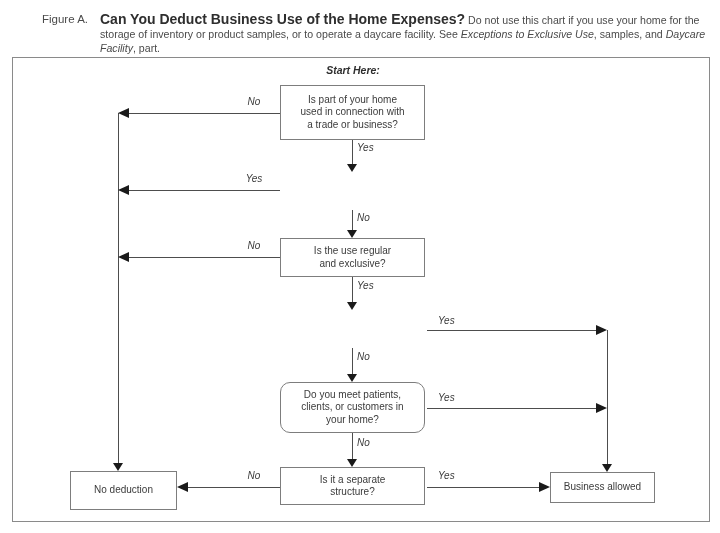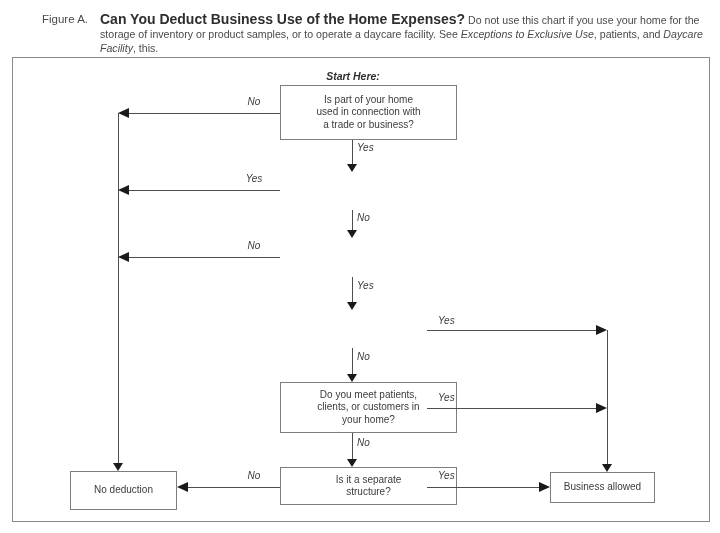--- a/index.html
+++ b/index.html
@@ -16,32 +16,32 @@
   .stage{position:absolute;left:0;top:0;width:720px;height:533px;}
   
   .hdr{position:absolute;left:14px;top:12px;width:694px;display:flex;margin-left:28px;}
   .fig-label{width:58px;flex:none;font-size:11.5px;line-height:14px;color:#4a4a4a;}
   .hdr-text{width:630px;font-size:10.6px;line-height:14px;color:#4a4a4a;}
   .hdr-text b{font-size:14px;color:#2e2e2e;}
   
   .frame{position:absolute;left:12px;top:57px;width:698px;height:465px;
          border:1px solid #8a8a8a;background:#fff;box-sizing:border-box;}
   .start{position:absolute;left:278px;top:64px;width:150px;text-align:center;
-         font-weight:bold;font-style:italic;font-size:10.5px;color:#2f2f2f;margin-top:6px;}
+         font-weight:bold;font-style:italic;font-size:10.5px;color:#2f2f2f;}
   
   .node{position:absolute;border:1px solid var(--box-border);background:#fff;
         box-sizing:border-box;display:flex;align-items:center;justify-content:center;
         text-align:center;font-size:10px;line-height:12.5px;color:var(--text);
         white-space:pre-line;}
-  .q{left:280px;width:177px;}
+  .q{left:280px;width:145px;}
   #q1{top:85px;height:55px;}
   #q2{top:172px;height:38px;}
   #q3{top:238px;height:39px;}
   #q4{top:310px;height:38px;}
-  #q5{top:382px;height:51px;}
+  #q5{top:382px;height:51px;border-radius:10px;}
   #q6{top:467px;height:38px;}
   #nodeduction{left:70px;top:471px;width:107px;height:39px;}
   #deduction{left:550px;top:472px;width:105px;height:31px;}
   
   .ln{position:absolute;background:var(--line);}
   .ah{position:absolute;width:0;height:0;}
   .ah-down{border-left:5px solid transparent;border-right:5px solid transparent;
            border-top:8px solid var(--arrowhead);}
   .ah-left{border-top:5px solid transparent;border-bottom:5px solid transparent;
            border-right:11px solid var(--arrowhead);}
@@ -53,30 +53,32 @@
   .elbl.c{left:357px;}
   .elbl.r{left:438px;}
 </style>
 </head>
 <body>
 
 <div class="stage">
 
   <div class="hdr">
     <div class="fig-label">Figure A.</div>
-    <div class="hdr-text"><b>Can You Deduct Business Use of the Home Expenses?</b><span> Do not use this chart if you use your home for the storage of inventory or product samples, or to operate a daycare facility. See </span><i>Exceptions to Exclusive Use</i><span>, patients, and </span><i>Daycare Facility</i><span>, this.</span></div>
+    <div class="hdr-text"><b>Can You Deduct Business Use of the Home Expenses?</b><span> Do not use this chart if you use your home for the storage of inventory or product samples, or to operate a daycare facility. See </span><i>Exceptions to Exclusive Use</i><span>, samples, and </span><i>Daycare Facility</i><span>, part.</span></div>
   </div>
 
   <div class="frame"></div>
 
   <div class="start">Start Here:</div>
 
   <div class="node q" id="q1">Is part of your home
 used in connection with
 a trade or business?</div>
+  <div class="node q" id="q3">Is the use regular
+and exclusive?</div>
   <div class="node q" id="q5">Do you meet patients,
 clients, or customers in
 your home?</div>
   <div class="node q" id="q6">Is it a separate
 structure?</div>
 
   <div class="node" id="nodeduction">No deduction</div>
   <div class="node" id="deduction">Business allowed</div>
 
   <div>

